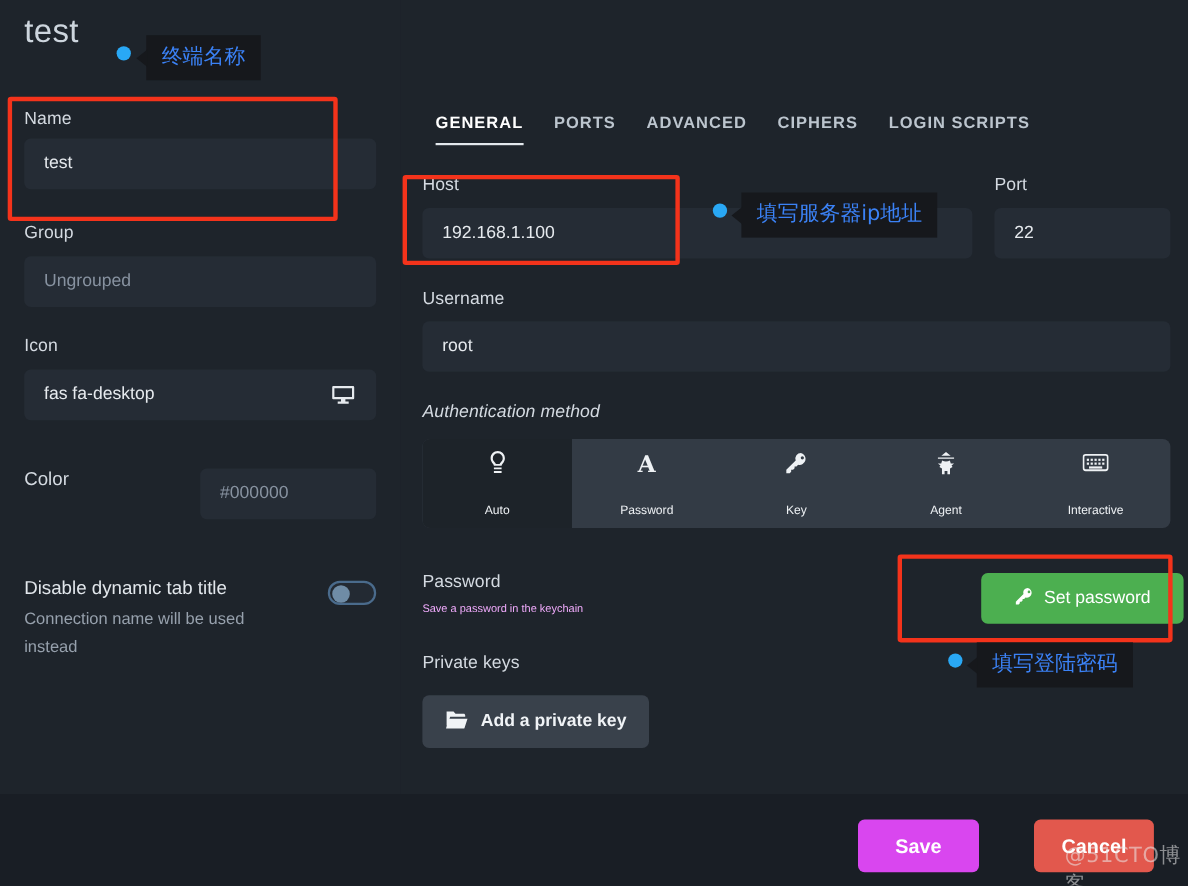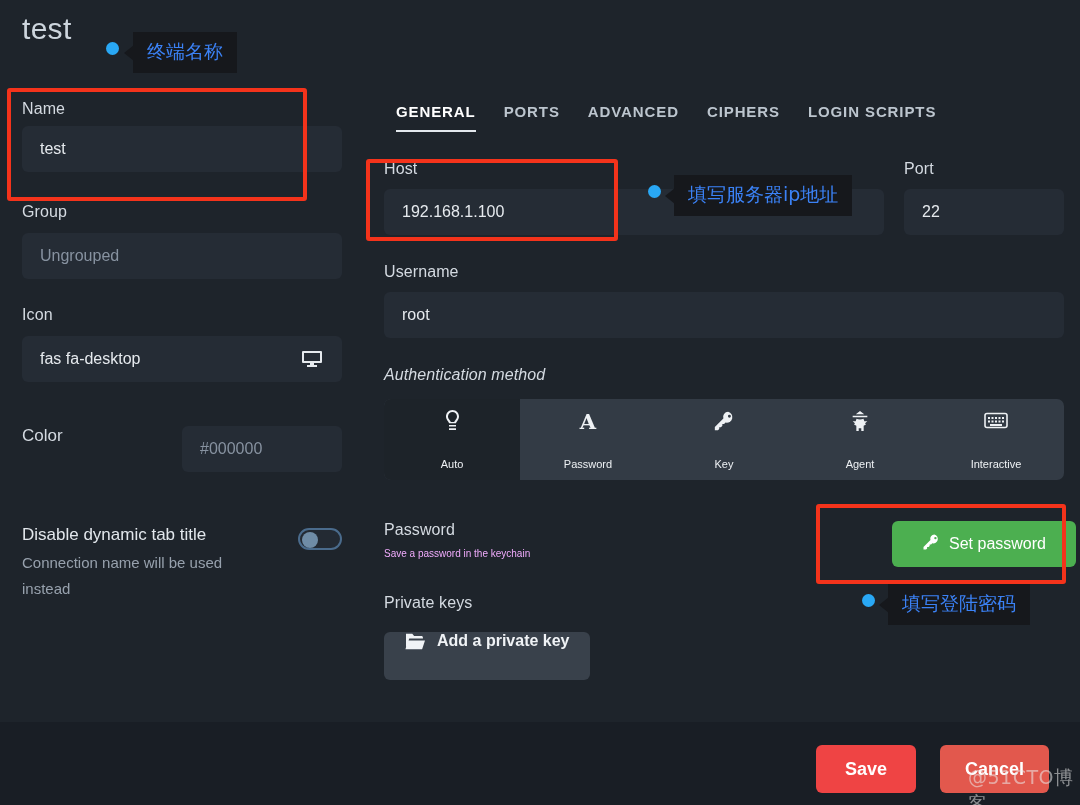--- a/index.html
+++ b/index.html
@@ -129,38 +129,38 @@
     width: 184px; height: 46px; border-radius: 6px;
     background: #4caf50; color: #fff; border: none;
     display: flex; align-items: center; justify-content: center; gap: 9px;
     font-size: 16px; font-family: "Liberation Sans", sans-serif;
     cursor: pointer;
   }
   .btn-addkey {
     position: absolute; left: 20px; top: 632px;
     height: 48px; border-radius: 6px;
     background: #39414b; color: #f0f3f6; border: none;
-    display: flex; gap: 11px;
-    padding: 0 20px; font-size: 16px; font-weight: bold;
+    display: flex; align-items: center; gap: 11px;
+    padding: 16px 20px; font-size: 16px; font-weight: bold;
     font-family: "Liberation Sans", sans-serif; cursor: pointer;
   }
 
   
   .footer {
     position: absolute; left: 0; top: 722px;
     width: 1080px; height: 83px;
     background: #191e25;
   }
   .btn-save, .btn-cancel {
     position: absolute; top: 23px; height: 48px;
     border-radius: 6px; border: none; color: #fff;
     font-size: 18px; font-weight: bold;
     font-family: "Liberation Sans", sans-serif; cursor: pointer;
   }
-  .btn-save   { left: 816px; width: 100px; background: #ef4444; }
+  .btn-save   { left: 780px; width: 110px; background: #d946ef; }
   .btn-cancel { left: 940px; width: 109px; background: #e2584d; }
 
   
   .hl {
     position: absolute; border: 4px solid #f4331b;
     border-radius: 3px; pointer-events: none;
   }
   .hl-name { left: 7px;   top: 88px;  width: 300px; height: 113px; }
   .hl-host { left: 366px; top: 159px; width: 252px; height: 82px; }
   .hl-pwd  { left: 816px; top: 504px; width: 250px; height: 80px; }

